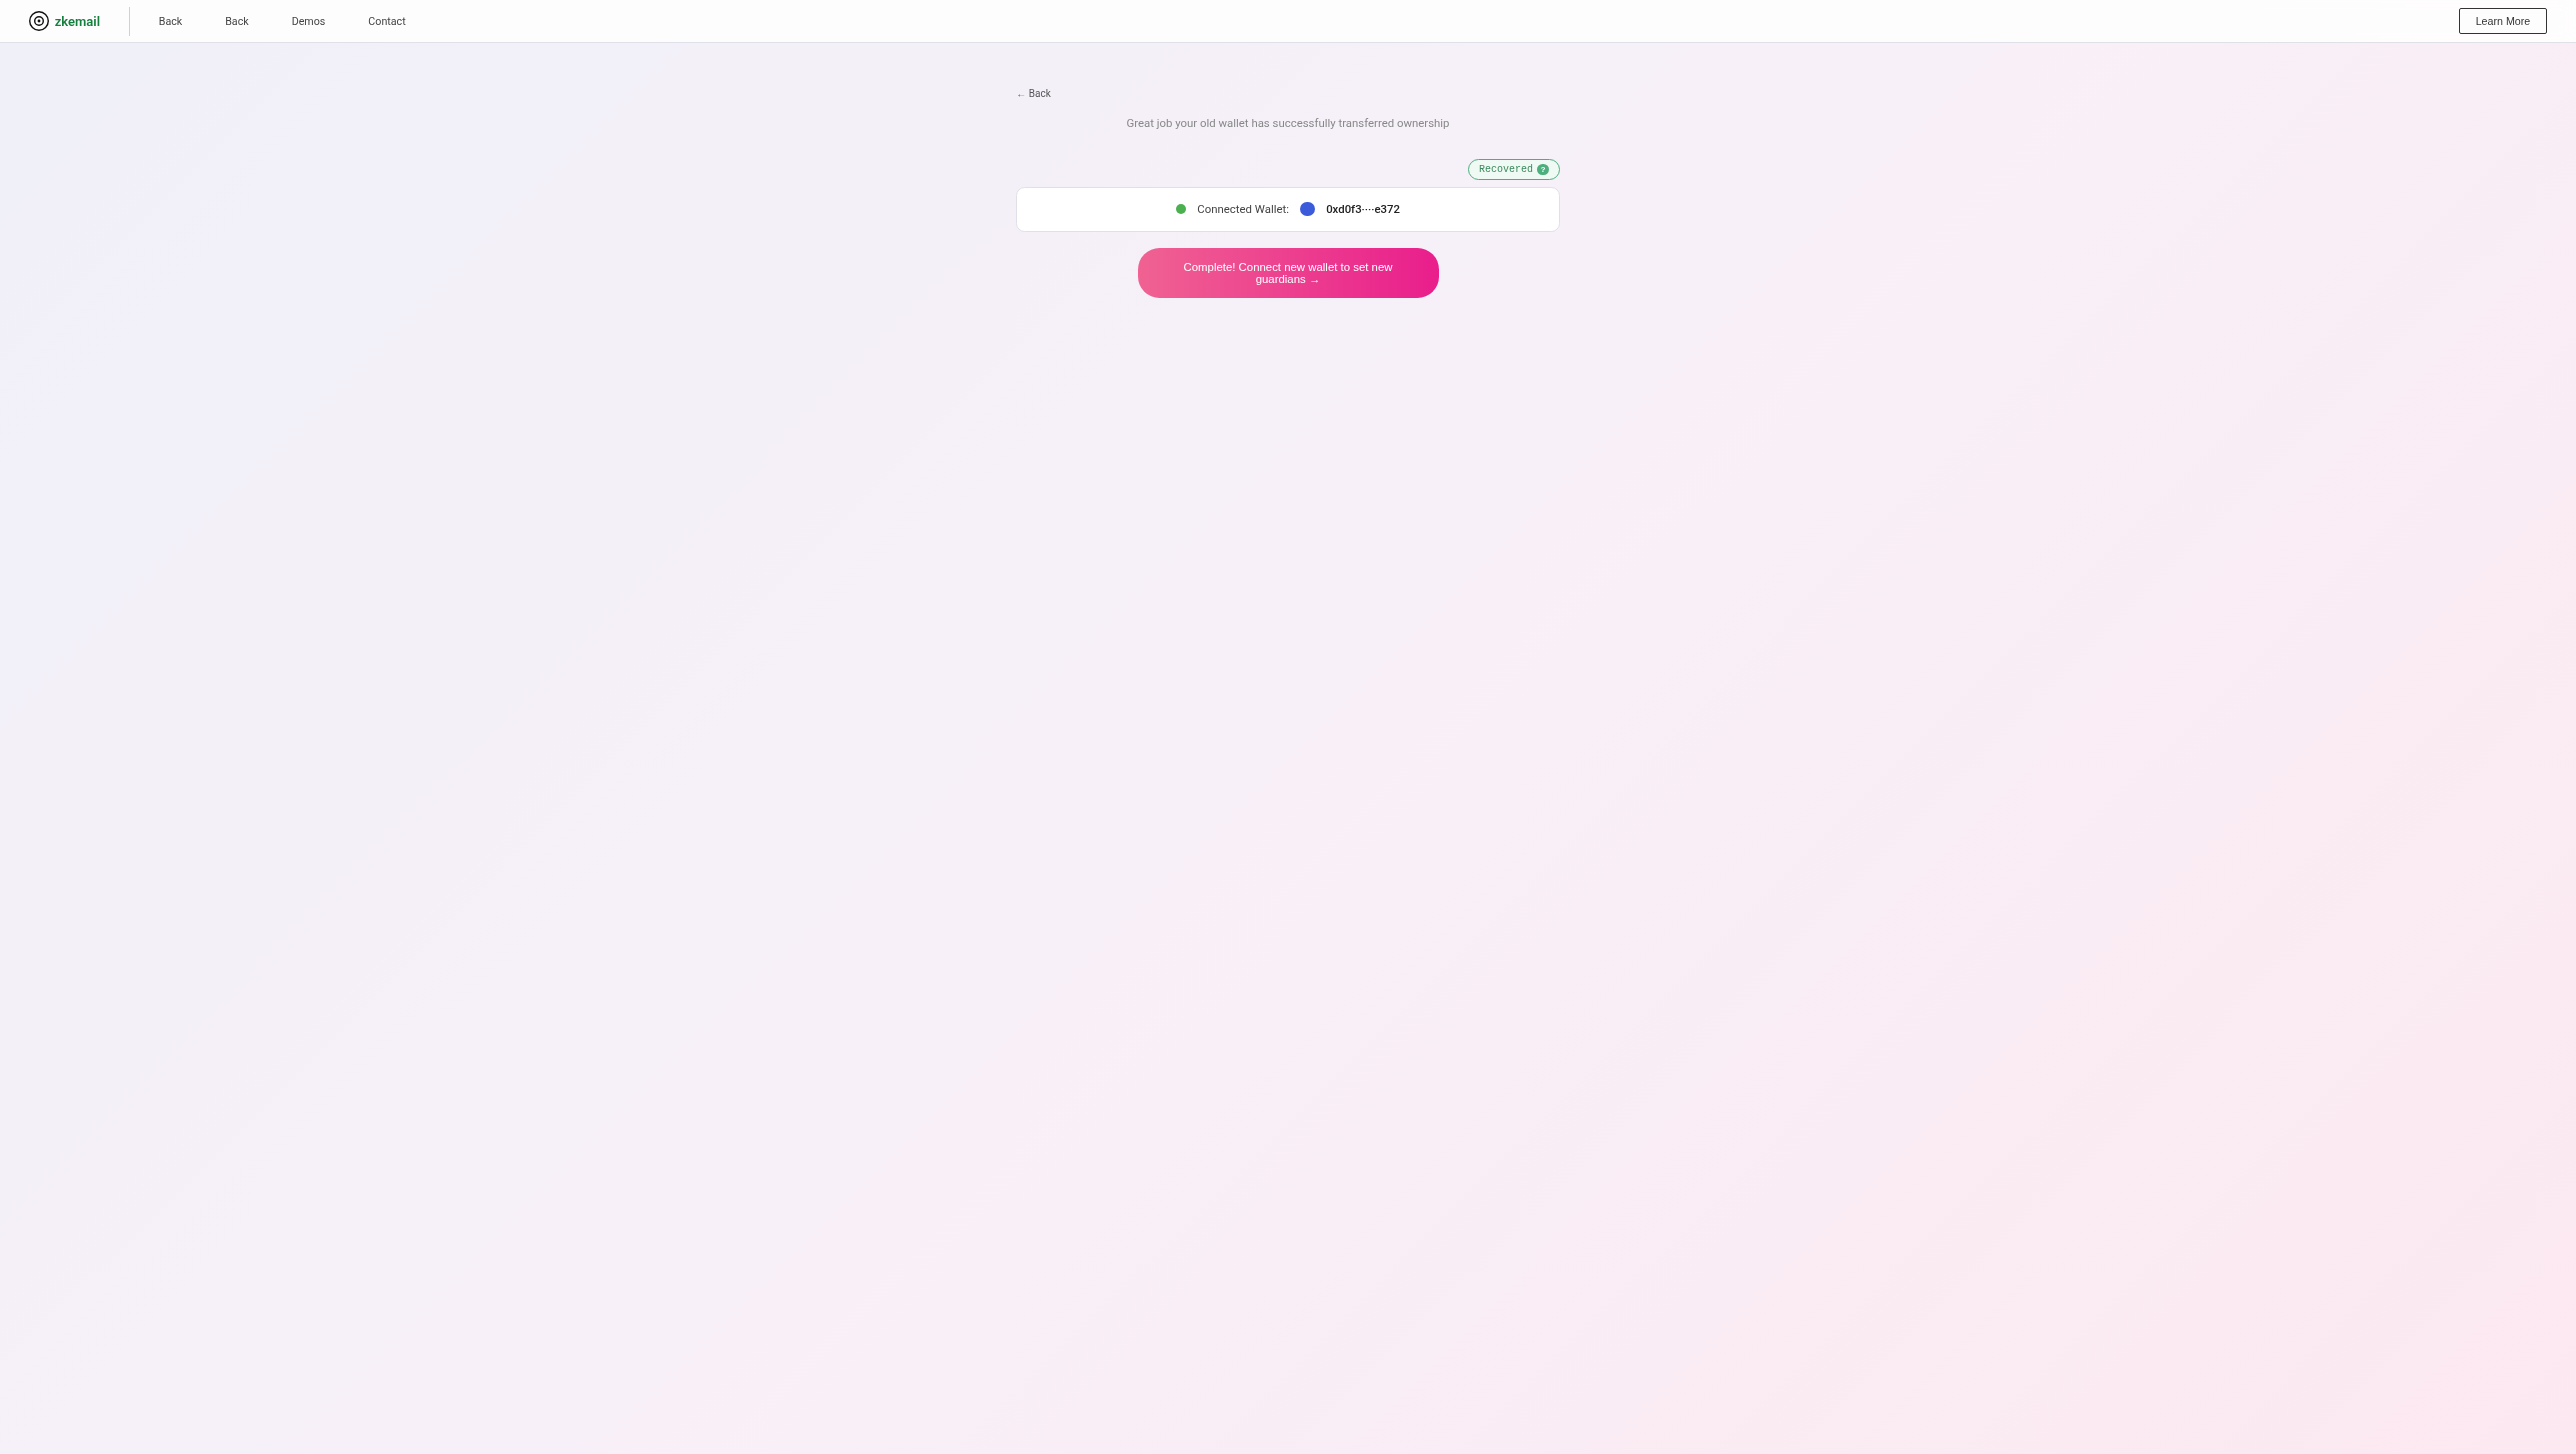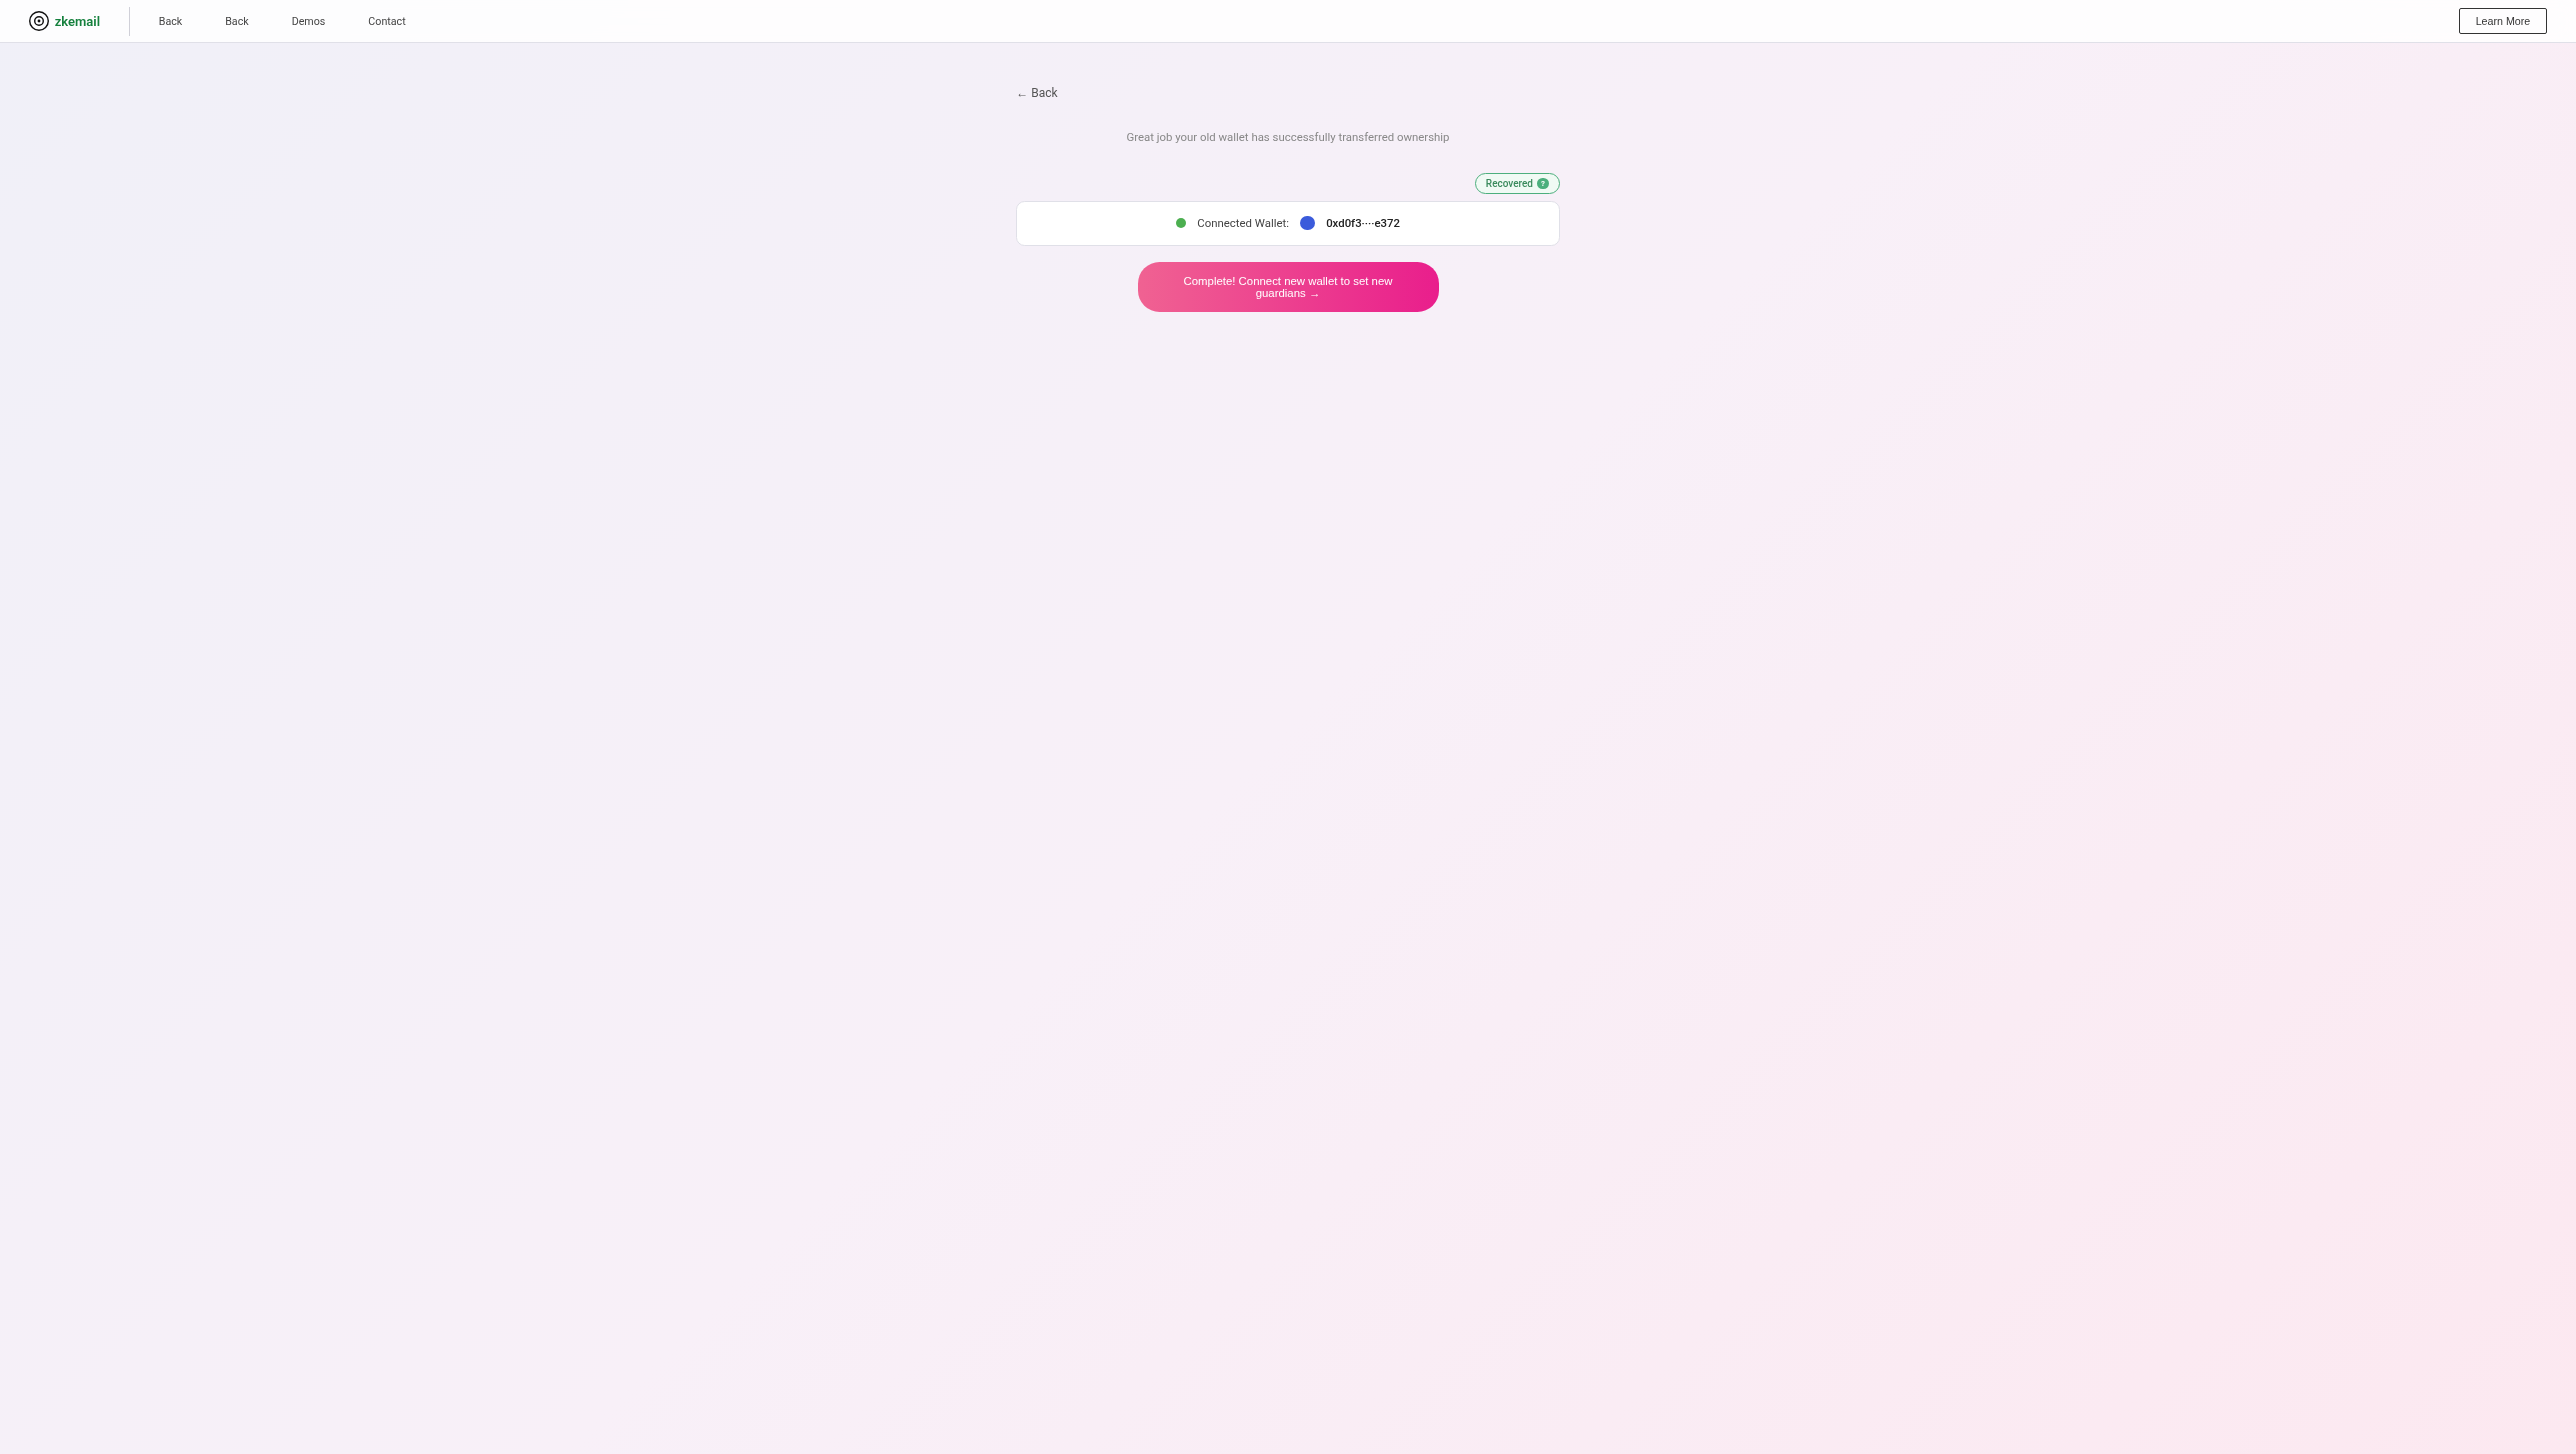--- a/index.html
+++ b/index.html
@@ -84,23 +84,23 @@
       max-width: 572px;
       margin: 0 auto;
       padding: 43px 14.3px 57px;
     }
 
     .back-link {
       display: inline-flex;
       align-items: flex-start;
       gap: 4.3px;
       color: #555;
-      font-size: 12px;
+      font-size: 10px;
       text-decoration: none;
-      margin-bottom: 30px;
+      margin-bottom: 17px;
       cursor: pointer;
     }
 
     .page-title {
       font-size: 40px;
       font-weight: 300;
       color: #222;
       text-align: center;
       line-height: 1.15;
       margin-bottom: 14.3px;
@@ -124,20 +124,21 @@
       display: inline-flex;
       align-items: center;
       gap: 4.3px;
       border: 1.1px solid #4caf7d;
       color: #3a8a5c;
       background: #f0faf4;
       border-radius: 14.3px;
       padding: 3.6px 10px;
       font-size: 10px;
       font-weight: 500;
+      font-family: Liberation Mono, monospace;
     }
 
     .recovered-badge .info-icon {
       width: 11.4px;
       height: 11.4px;
       border-radius: 50%;
       background: #4caf7d;
       color: #fff;
       font-size: 7.9px;
       display: flex;

